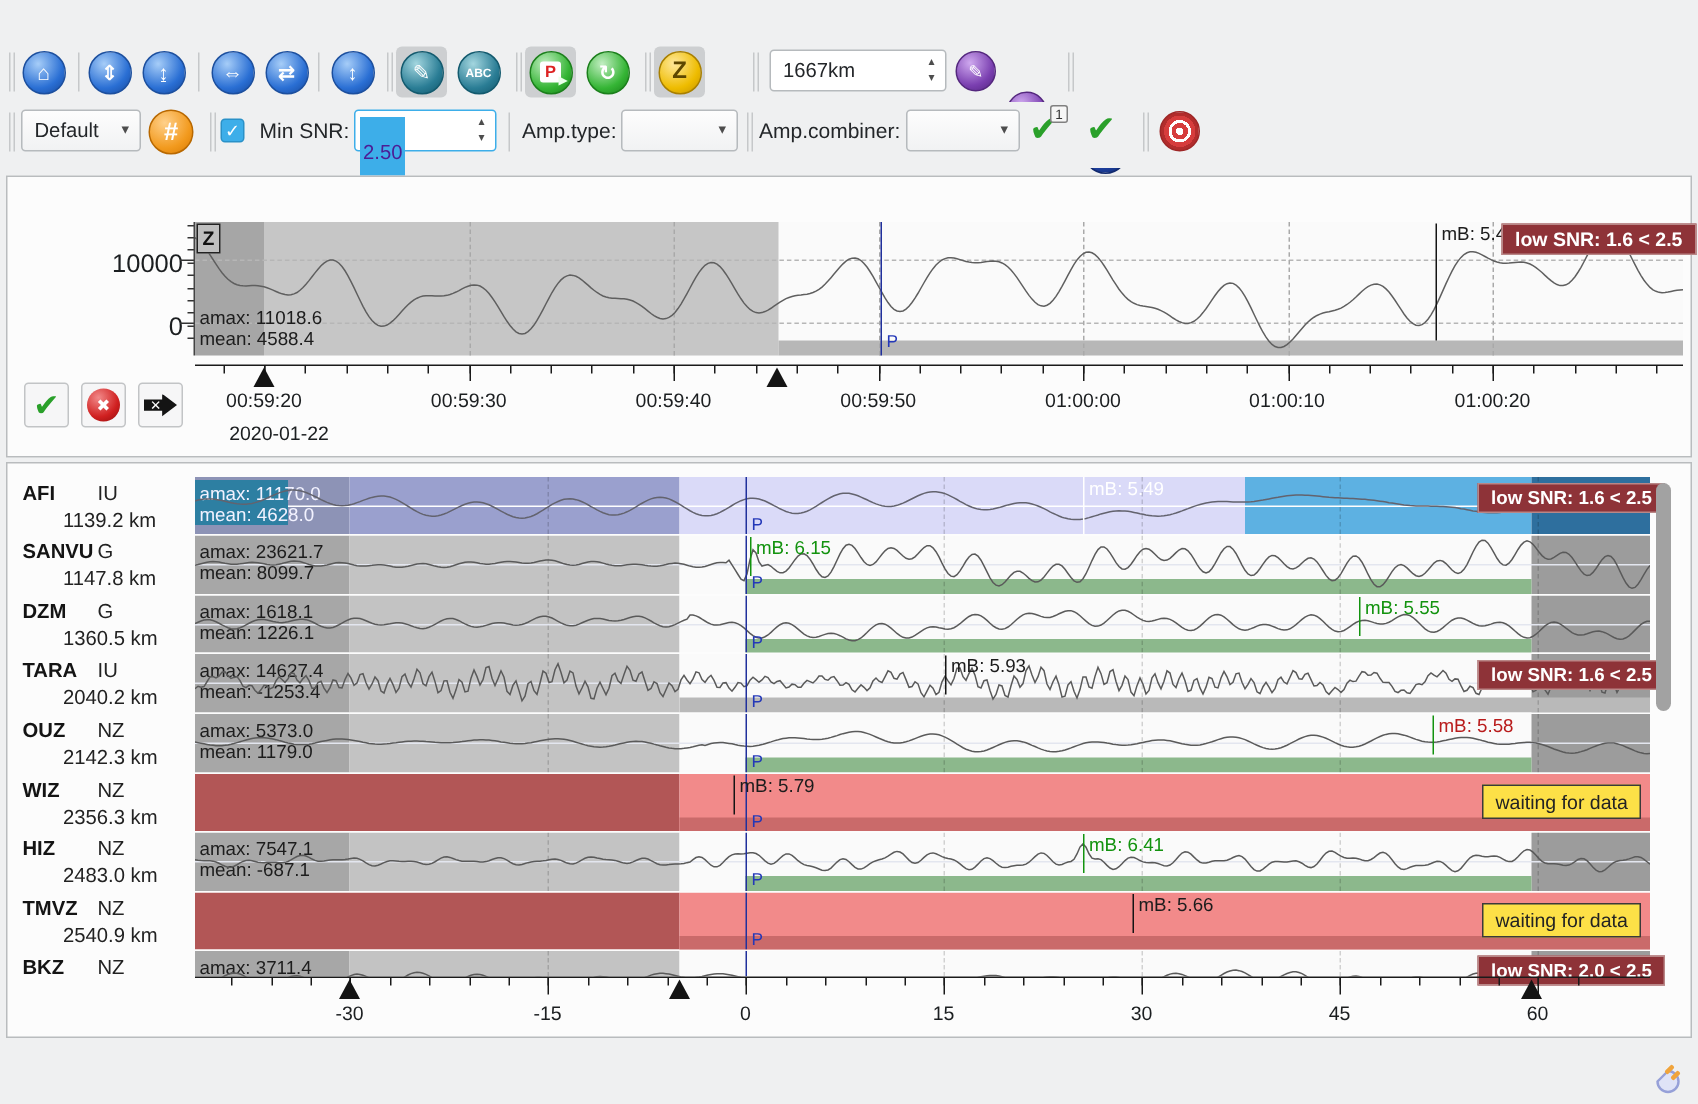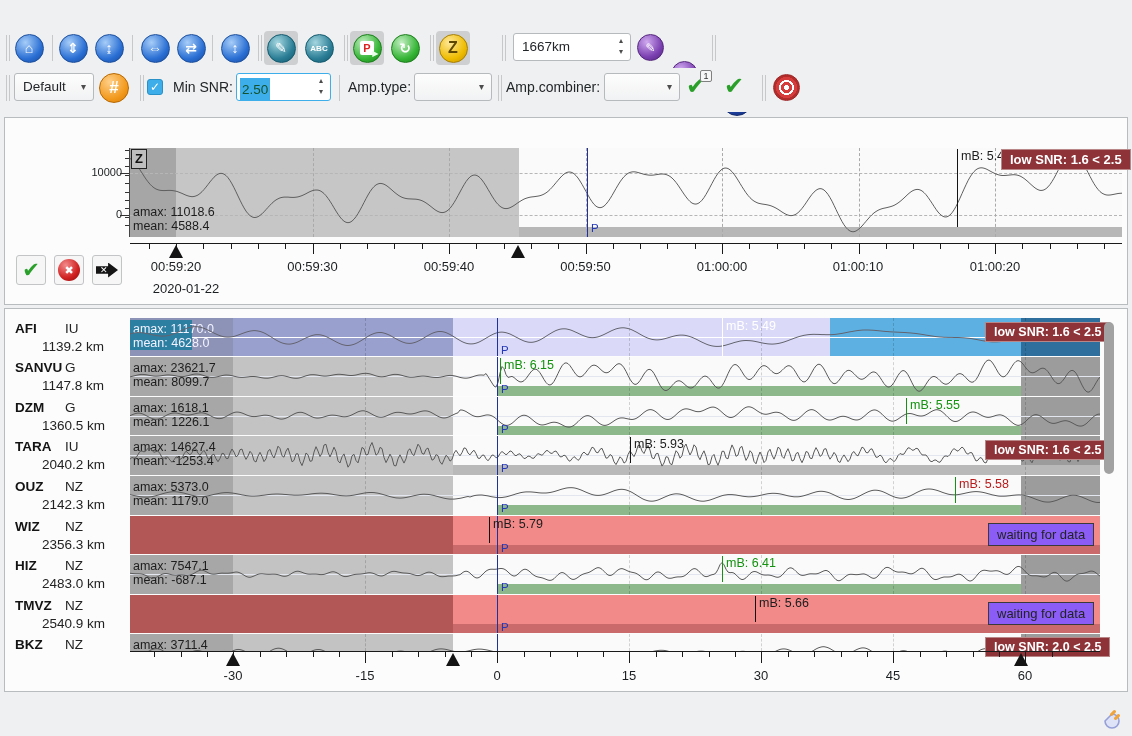--- a/index.html
+++ b/index.html
@@ -44,35 +44,35 @@
   .bigcheck{position:absolute;font-size:24px;color:#2aa02a;font-weight:bold;}
   .onebadge{position:absolute;width:12px;height:12px;background:#f6f6f6;border:1px solid #808080;border-radius:2px;
             font-size:9px;color:#333;text-align:center;line-height:11px;font-weight:normal;}
   .target{position:absolute;width:27px;height:27px;border-radius:50%;
           background:radial-gradient(circle,#ffffff 0 2.5px,#d63c3c 2.5px 5.5px,#ffffff 5.5px 7.5px,#d63c3c 7.5px 10.5px,#b22c2c 10.5px 14px);
           border:1px solid #9e2626;}
   
   .panel{position:absolute;background:#fcfcfc;border:1px solid #b9bcbe;}
   #header1{position:absolute;left:12px;top:123px;font-size:13.5px;color:#1b1e20;}
   #header1 b{margin-right:10px;}
-  .ylab{position:absolute;font-size:11px;color:#1b1e20;text-align:right;width:60px;}
+  .ylab{position:absolute;font-size:17px;color:#1b1e20;text-align:right;width:60px;}
   .ytick{position:absolute;background:#333;height:1px;}
   .zone{position:absolute;}
   .gv{position:absolute;width:0;border-left:1px dashed #a9a9a9;}
   .gh{position:absolute;height:0;border-top:1px dashed #b6b6b6;}
   .zbadge{position:absolute;left:131px;top:149px;width:16px;height:20px;border:1px solid #222;background:#bfbfbf;
           color:#111;font-size:13px;font-weight:bold;text-align:center;line-height:18px;}
   .amaxtxt{position:absolute;font-size:12.5px;color:#1d1d1d;white-space:nowrap;}
   .pline{position:absolute;width:1px;background:#20309c;}
   .plab{position:absolute;font-size:11.5px;color:#2438b8;}
   .mbline{position:absolute;width:1px;}
   .mblab{position:absolute;font-size:12.5px;white-space:nowrap;}
   .badge{position:absolute;background:#8e3338;border:1px solid #b98787;color:#fff;font-size:12.5px;font-weight:bold;
          padding:2px 8px;white-space:nowrap;}
-  .wbadge{position:absolute;background:#8b5cf6;border:1px solid #3a3a3a;color:#232323;font-size:13px;
+  .wbadge{position:absolute;background:#fde047;border:1px solid #3a3a3a;color:#232323;font-size:13px;
           padding:3px 8px;white-space:nowrap;}
   .axisline{position:absolute;height:0;border-top:1px solid #1a1a1a;}
   .tick{position:absolute;width:1px;background:#1a1a1a;}
   .tlab{position:absolute;font-size:13px;color:#1b1e20;text-align:center;}
   .tri{position:absolute;width:0;height:0;border-left:7px solid transparent;border-right:7px solid transparent;
        border-bottom:13px solid #141414;}
   .smallbtn{position:absolute;width:30px;height:30px;border:1px solid #c2c4c6;border-radius:3px;background:#f6f6f7;
             display:flex;align-items:center;justify-content:center;}
   .redx{width:22px;height:22px;border-radius:50%;background:radial-gradient(circle at 35% 28%,#f28a8a,#d02020 60%,#8f0c0c);
         color:#fff;font-size:11px;font-weight:bold;display:flex;align-items:center;justify-content:center;}
@@ -164,21 +164,21 @@
       <span class="cval">Default</span>
       <span class="arr">▾</span>
     </span>
     <span class="hashbtn" style="left:99px;top:5px">
         <span>#</span>
       </span>
     <span class="hsep" style="left:140px"></span>
     <span class="checkbox" style="left:147px;top:11px"><span>✓</span></span>
     <span class="tblabel" style="left:173px">Min SNR:</span>
     <span class="spin" style="left:236px;top:5px;width:95px;border-color:#3daee9">
-      <span class="cval" style="left:3px;top:4px;background:#3daee9;color:#14532d;padding:4px 2px">2.50</span>
+      <span class="cval" style="left:3px;top:4px;background:#3daee9;color:#4c1d95;padding:16px 2px">2.50</span>
       <span class="sup">▴</span>
       <span class="sdn">▾</span>
     </span>
     <span class="vsep" style="left:339px"></span>
     <span class="tblabel" style="left:348px">Amp.type:</span>
     <span class="combo" style="left:414px;top:5px;width:78px">
       <span class="arr">▾</span>
     </span>
     <span class="hsep" style="left:498px"></span>
     <span class="tblabel" style="left:506px">Amp.combiner:</span>

